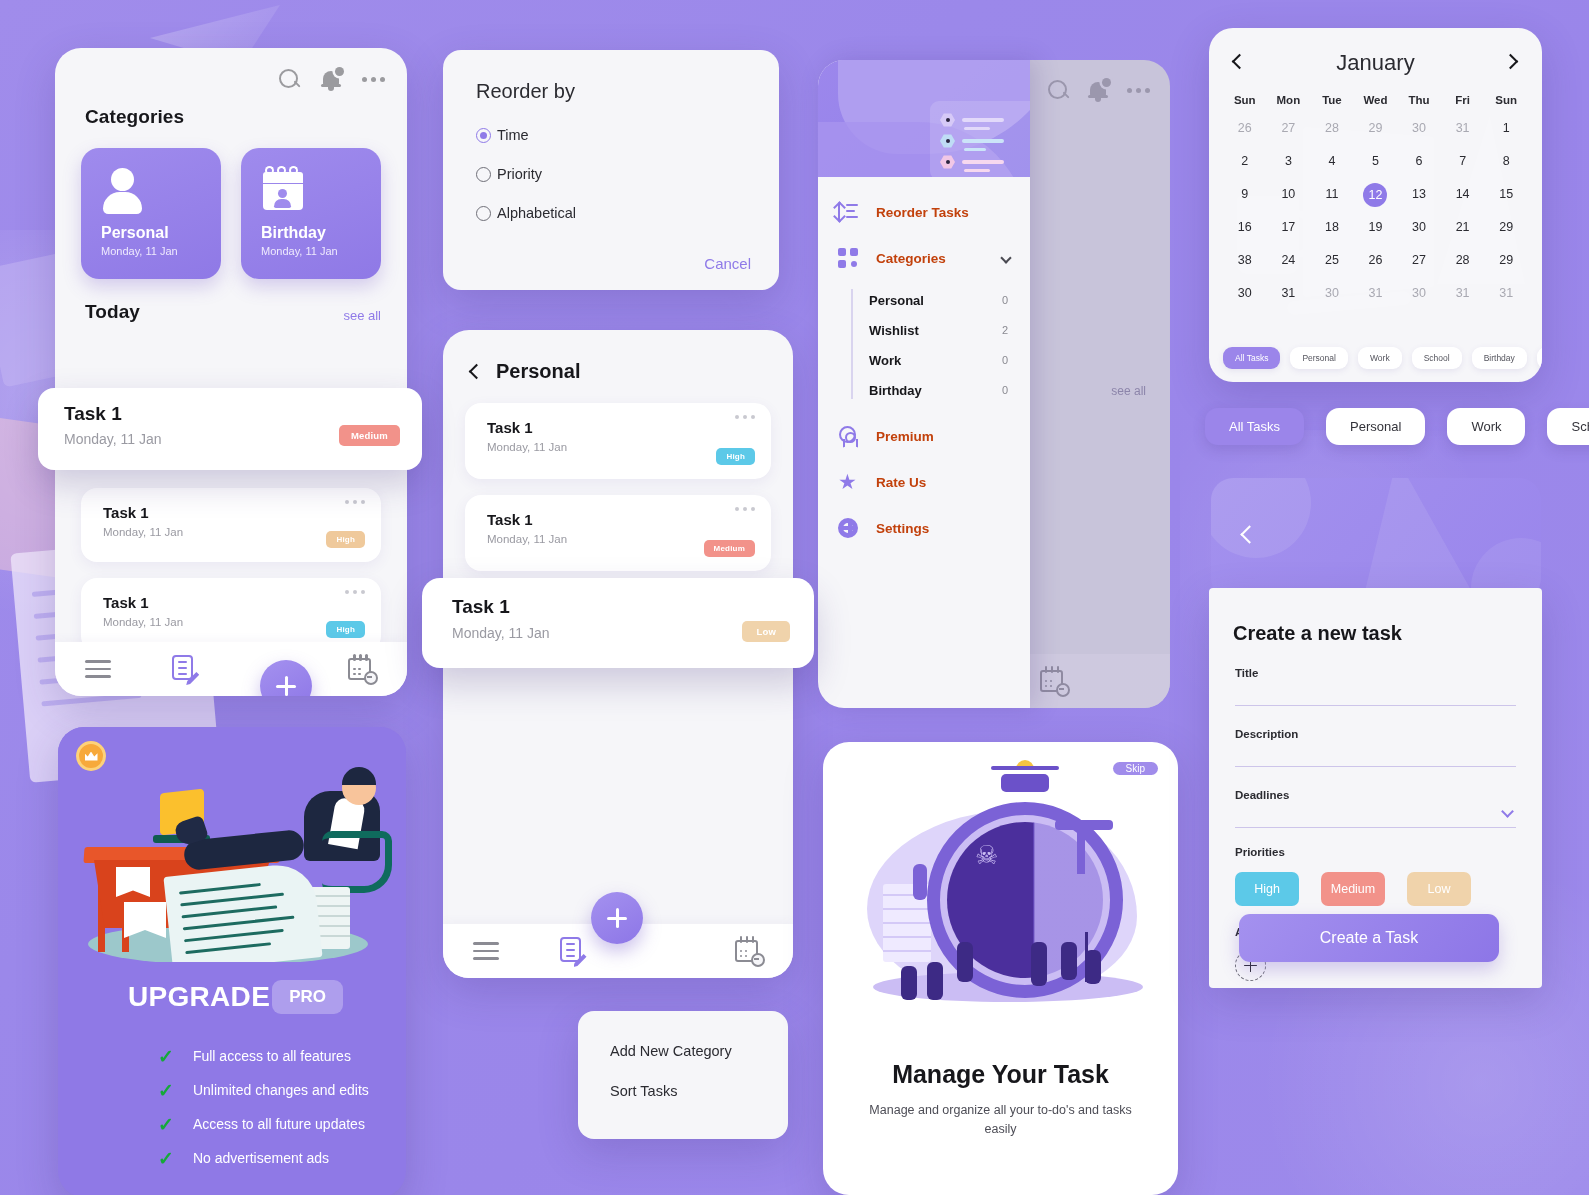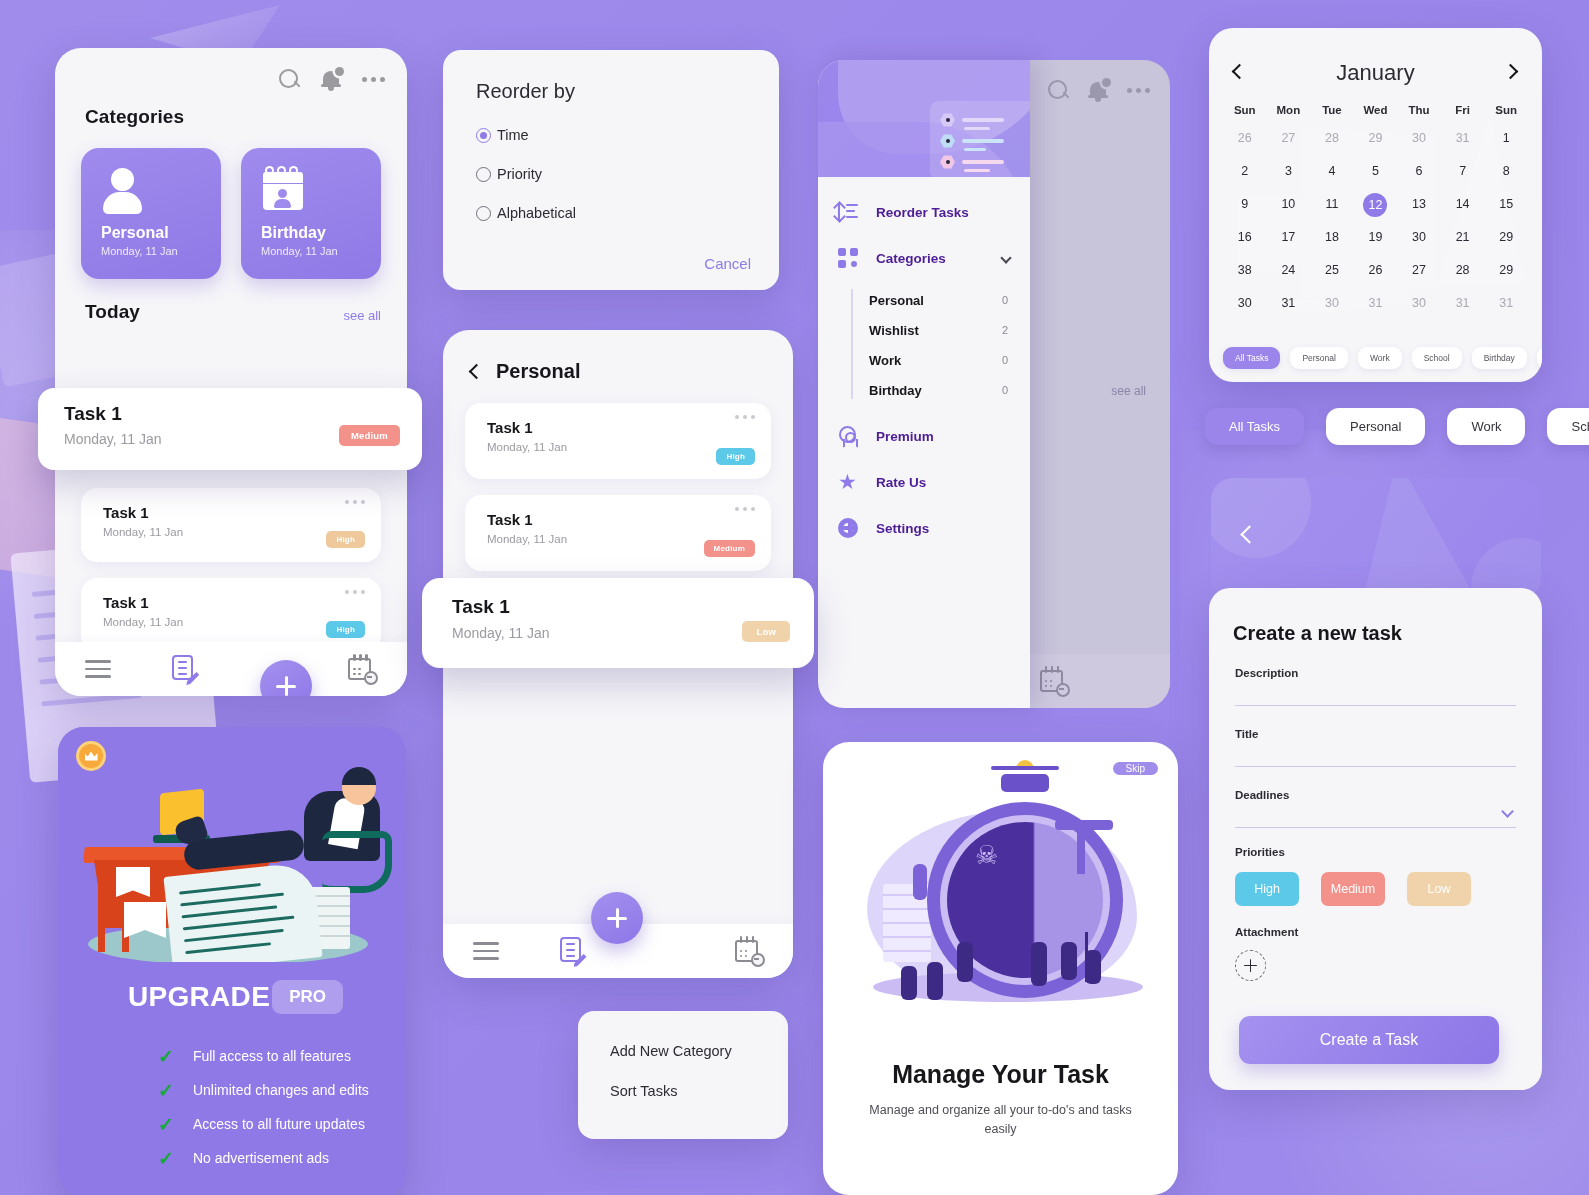--- a/index.html
+++ b/index.html
@@ -158,21 +158,21 @@
     border-radius:0 0 140px 60px;opacity:.85;}
   .dh-b2{position:absolute;left:-40px;top:62px;width:250px;height:110px;background:#a894ef;
     border-radius:0 120px 0 0;opacity:.8;}
   .dh-card{position:absolute;right:-10px;top:41px;width:110px;height:79px;background:rgba(255,255,255,.14);
     border-radius:9px;}
   .hexrow{position:absolute;display:flex;align-items:center;gap:7px;}
   .hex{width:15px;height:14px;clip-path:polygon(25% 3%,75% 3%,100% 50%,75% 97%,25% 97%,0 50%);}
   .hex .dotin{display:block;width:4px;height:4px;background:#2b2540;border-radius:50%;margin:5px auto;}
   .hline{height:3.4px;border-radius:2px;display:block;}
   .menu-item{display:flex;align-items:center;gap:17px;padding:0 0 0 20px;height:46px;cursor:pointer;}
-  .mi-label{font-size:13.5px;font-weight:bold;color:#4c1d95;}
+  .mi-label{font-size:13.5px;font-weight:bold;color:#c2410c;}
   .chev-d{width:8px;height:8px;border-right:2px solid #4a4a52;border-bottom:2px solid #4a4a52;
     transform:rotate(45deg);margin-left:auto;margin-right:20px;}
   .mi-ic{width:21px;height:21px;position:relative;flex:none;}
   .ic-reorder .ar{position:absolute;left:0;top:1px;width:2px;height:18px;background:#8f7ae8;}
   .ic-reorder .ar::before{content:"";position:absolute;left:-2.6px;top:0;width:7px;height:7px;
     border-left:2px solid #8f7ae8;border-top:2px solid #8f7ae8;transform:rotate(45deg);}
   .ic-reorder .ar::after{content:"";position:absolute;left:-2.6px;bottom:0;width:7px;height:7px;
     border-right:2px solid #8f7ae8;border-bottom:2px solid #8f7ae8;transform:rotate(45deg);}
   .ic-reorder .l{position:absolute;height:2px;background:#8f7ae8;border-radius:2px;left:8px;}
   .ic-grid span{position:absolute;width:8px;height:8px;background:#8f7ae8;border-radius:2px;}
@@ -293,21 +293,21 @@
   .cal-illu{position:absolute;inset:0;opacity:.17;pointer-events:none;}
   .ci-mug{position:absolute;left:28px;top:168px;width:62px;height:78px;background:#fff;border-radius:4px 4px 10px 10px;}
   .ci-mug::after{content:"";position:absolute;right:-18px;top:14px;width:26px;height:34px;
     border:7px solid #fff;border-radius:50%;}
   .ci-cal{position:absolute;left:96px;top:104px;width:135px;height:160px;background:#fff;
     transform:perspective(260px) rotateY(14deg);border-radius:4px;}
   .ci-tri{position:absolute;left:228px;top:88px;width:88px;height:168px;background:#fff;
     clip-path:polygon(60% 0,100% 100%,0 100%);}
   .ci-pen{position:absolute;left:78px;top:268px;width:124px;height:14px;background:#fff;border-radius:8px;
     transform:rotate(-5deg);}
-  .cal-head{display:flex;align-items:center;justify-content:space-between;padding:32px 22px 0 22px;position:relative;z-index:2;}
+  .cal-head{display:flex;align-items:center;justify-content:space-between;padding:22px 22px 0 22px;position:relative;z-index:2;}
   .cal-month{font-size:22px;color:#2b2b31;}
   .chev-btn{width:18px;height:18px;cursor:pointer;position:relative;}
   .chev-btn i{position:absolute;left:3px;top:2px;width:11px;height:11px;border-top:2.8px solid #17171b;}
   .chev-btn.l i{border-left:2.8px solid #17171b;border-top:2.8px solid #17171b;transform:rotate(-45deg);}
   .chev-btn.r i{border-right:2.8px solid #17171b;border-top:2.8px solid #17171b;transform:rotate(45deg);}
   .cal-grid{position:relative;z-index:2;display:grid;grid-template-columns:repeat(7,1fr);
     padding:18px 14px 0 14px;row-gap:11px;}
   .dow{font-size:11.5px;font-weight:bold;color:#2b2b31;text-align:center;}
   .day{font-size:12.5px;color:#2b2b31;text-align:center;cursor:pointer;position:relative;
     height:22px;line-height:22px;}
@@ -329,21 +329,21 @@
   #ct-header{position:absolute;left:1211px;top:478px;width:330px;height:122px;border-radius:22px;
     background:linear-gradient(130deg,#a391ee,#9a86ec);overflow:hidden;}
   .cth-b1{position:absolute;left:-10px;top:-30px;width:110px;height:110px;background:rgba(255,255,255,.10);border-radius:50%;}
   .cth-b2{position:absolute;left:150px;top:-20px;width:120px;height:150px;background:rgba(255,255,255,.09);
     clip-path:polygon(30% 0,100% 100%,0 100%);}
   .cth-b3{position:absolute;right:-30px;top:60px;width:100px;height:100px;background:rgba(255,255,255,.08);border-radius:50%;}
   .cth-back{position:absolute;left:32px;top:50px;width:13px;height:13px;border-left:2.8px solid #fff;
     border-bottom:2.8px solid #fff;transform:rotate(45deg);cursor:pointer;}
 
   
-  #create-task{left:1209px;top:588px;width:333px;height:502px;border-radius:21px;}
+  #create-task{left:1209px;top:588px;width:333px;height:400px;border-radius:4px;}
   .ct-title{font-size:20px;font-weight:bold;color:#17171b;padding:34px 0 0 24px;}
   .field{padding:0 26px;margin-top:22px;position:relative;}
   .f-label{font-size:11.5px;font-weight:bold;color:#2b2b31;}
   .f-line{margin-top:26px;height:1px;background:#cdc5ea;}
   .f-chev{position:absolute;right:30px;bottom:12px;width:9px;height:9px;border-right:2px solid #8f7ae8;
     border-bottom:2px solid #8f7ae8;transform:rotate(45deg);}
   .prio-row{display:flex;gap:22px;padding:0 26px;margin-top:14px;}
   .prio{font-size:12.5px;color:#fff;padding:10px 0;width:64px;text-align:center;border-radius:7px;cursor:pointer;}
   .p-high{background:#5cc9e8;} .p-med{background:#f2928a;} .p-low{background:#f0d3ab;}
   .att-plus{margin:12px 0 0 26px;width:31px;height:31px;border-radius:50%;border:1.6px dashed #6f6f78;
@@ -915,26 +915,26 @@
   <i class="cth-b1"></i>
     <i class="cth-b2"></i>
     <i class="cth-b3"></i>
   <div class="cth-back"></div>
 </div>
 
 <div class="panel" id="create-task">
   <div class="ct-title">Create a new task</div>
 
   <div class="field">
+    <div class="f-label">Title</div>
+    <div class="f-line"></div>
+  </div>
+
+  <div class="field">
     <div class="f-label">Description</div>
-    <div class="f-line"></div>
-  </div>
-
-  <div class="field">
-    <div class="f-label">Title</div>
     <div class="f-line"></div>
   </div>
 
   <div class="field">
     <div class="f-label">Deadlines</div>
     <div class="f-line"></div>
     <span class="f-chev"></span>
   </div>
 
   <div class="field" style="margin-top:18px">

